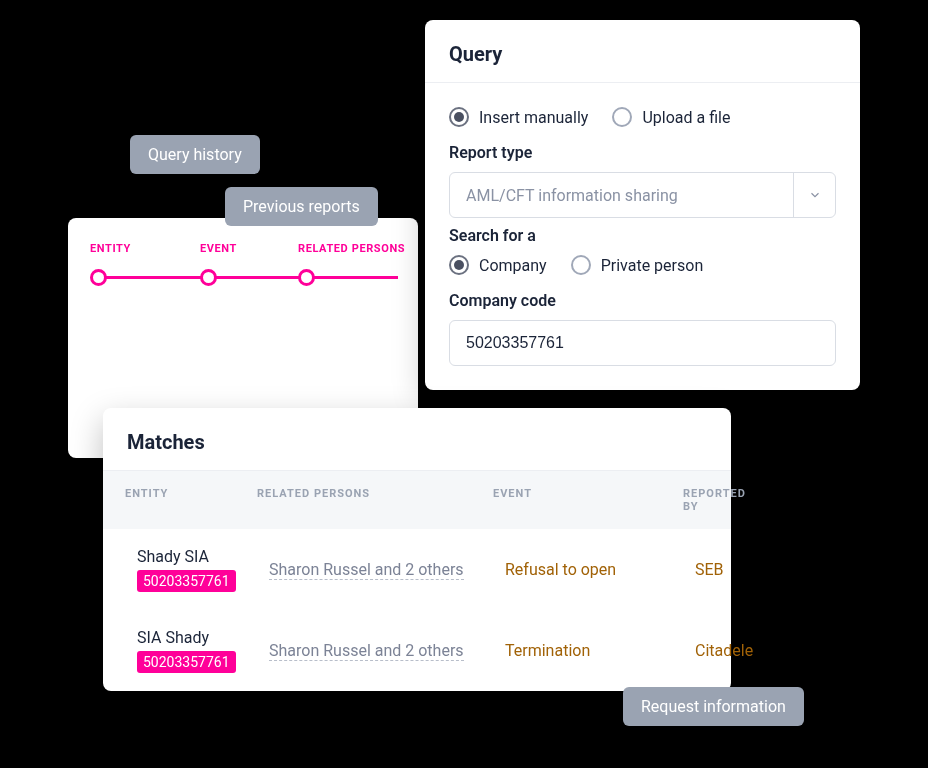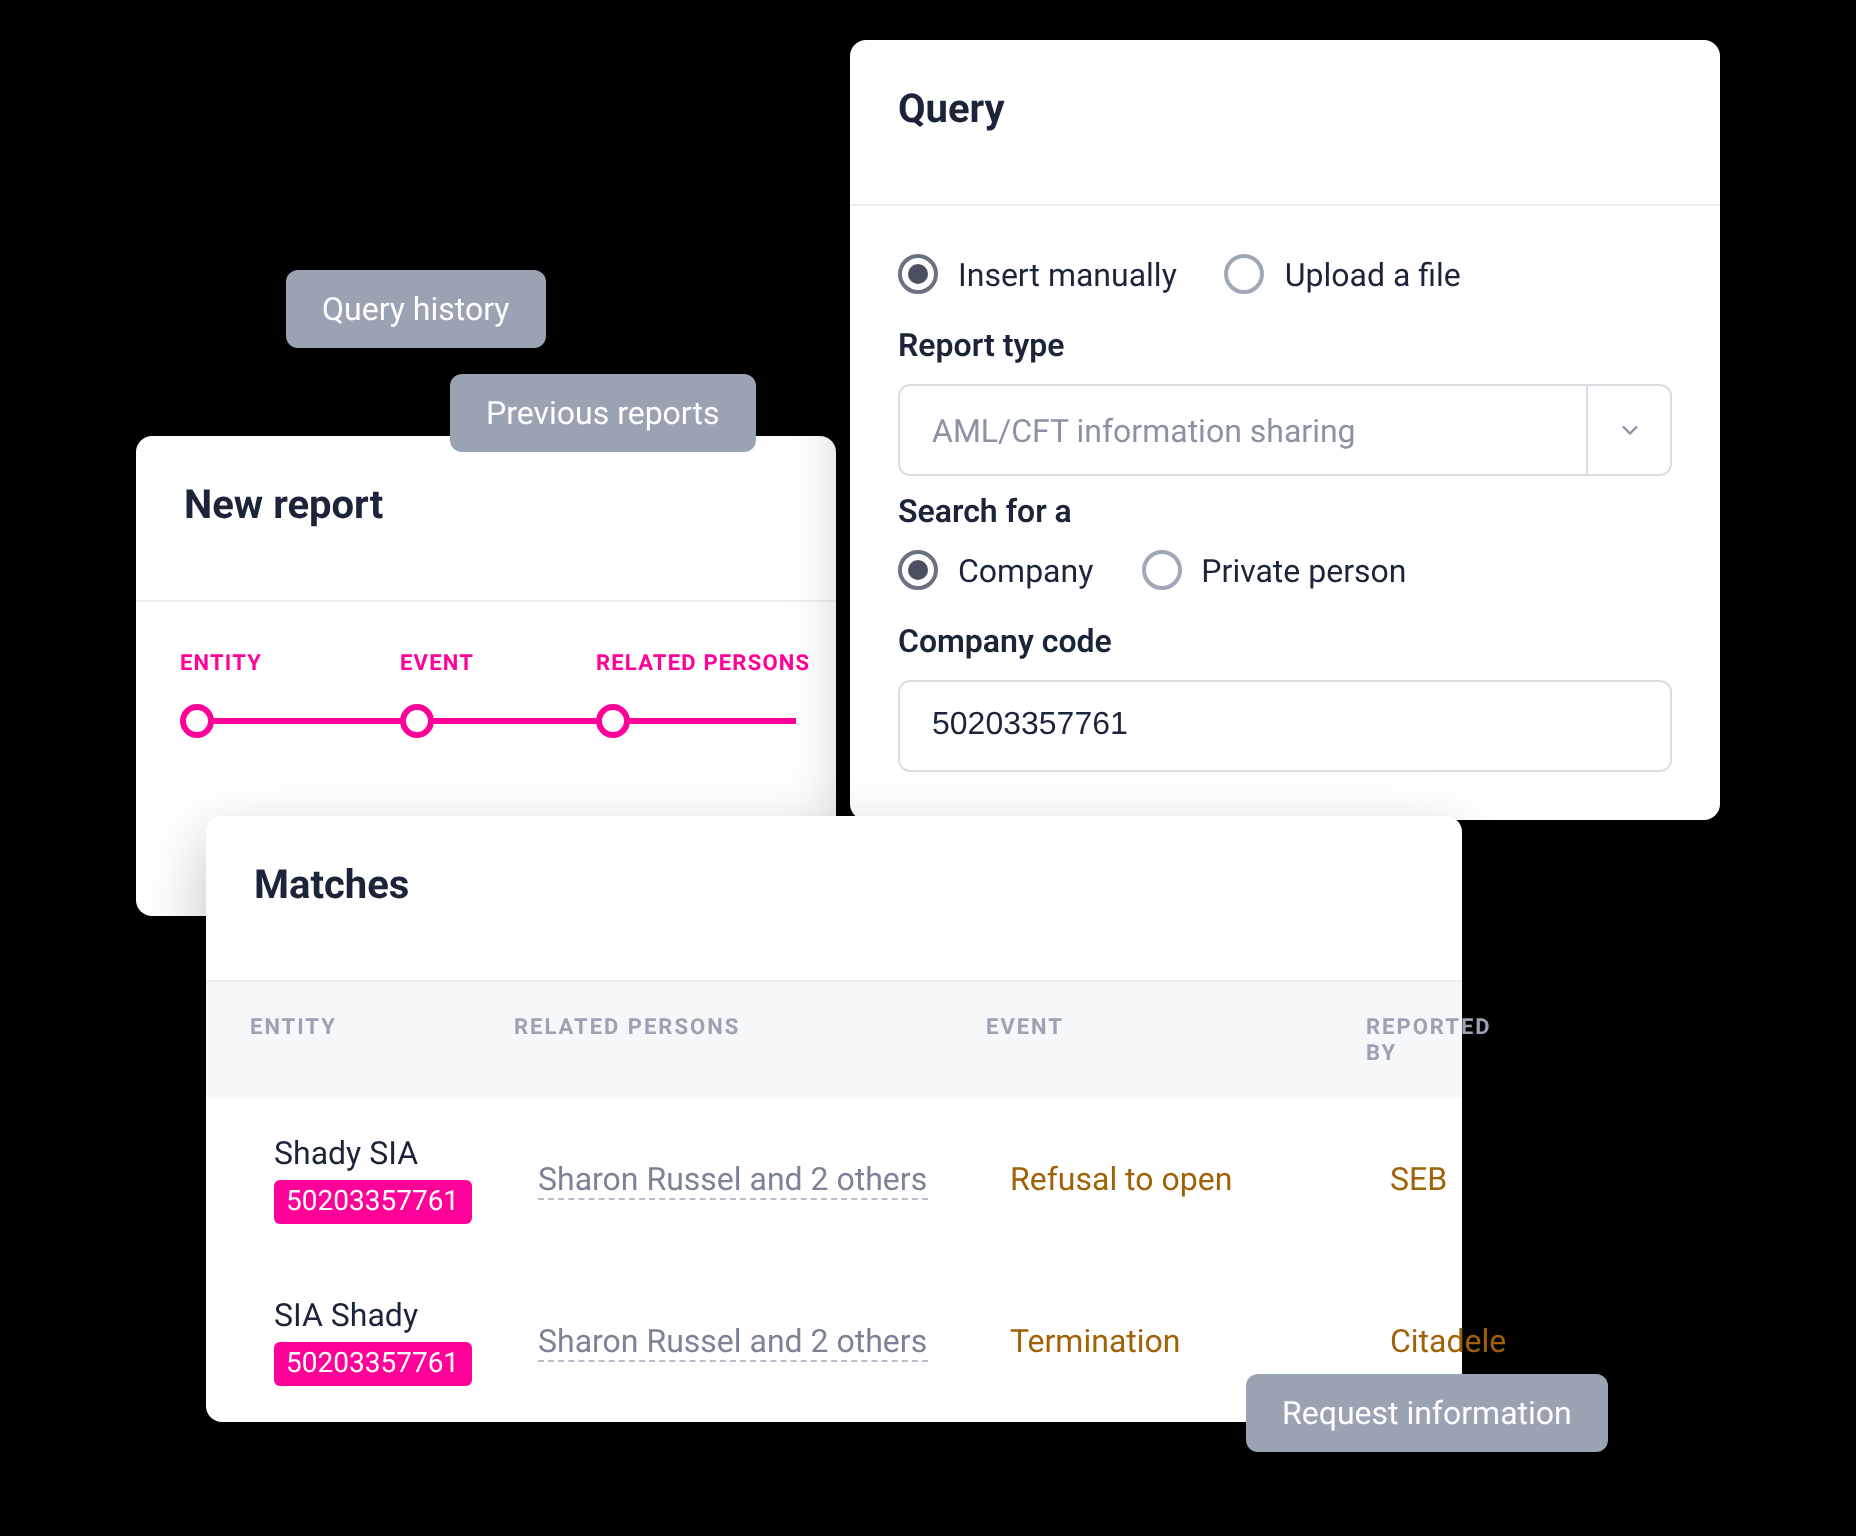--- a/index.html
+++ b/index.html
@@ -30,21 +30,21 @@
     .new-report {
       left: 68px;
       top: 218px;
       width: 350px;
       height: 240px;
     }
     .card-title {
       font-size: 20px;
       font-weight: 700;
       color: #1b2438;
-      padding: 22px 24px 36px 24px;
+      padding: 22px 24px 16px 24px;
       border-bottom: 1px solid #eceef2;
     }
     
     .stepper3 { position: relative; height: 80px; margin-top: 24px; }
     .stepper3 .lbl { position: absolute; top: 0; font-size: 11px; font-weight: 700; letter-spacing: 0.6px; color: #ff0099; white-space: nowrap; }
     .stepper3 .l1 { left: 22px; }
     .stepper3 .l2 { left: 132px; }
     .stepper3 .l3 { left: 230px; }
     .stepper3 .hline { position: absolute; top: 34px; left: 30px; right: 20px; height: 3px; background: #ff0099; }
     .stepper3 .dot { position: absolute; top: 27px; width: 17px; height: 17px; border: 3px solid #ff0099; border-radius: 50%; background: #fff; }
@@ -163,29 +163,28 @@
     }
     .link {
       color: #7c8396;
       border-bottom: 1px dashed #b8beca;
       text-decoration: none;
       font-size: 16px;
     }
     .cell { font-size: 16px; color: #a16207; }
 
     
-    .chip-qh { left: 143px; top: 135px; }
+    .chip-qh { left: 130px; top: 135px; }
     .chip-pr { left: 225px; top: 187px; }
     .chip-ri { left: 623px; top: 687px; }
   </style>
 </head>
 <body>
 
 <div class="card new-report">
-  <div class="card-title">New report</div>
   <div class="stepper3">
     <span class="lbl l1">ENTITY</span>
     <span class="lbl l2">EVENT</span>
     <span class="lbl l3">RELATED PERSONS</span>
     <div class="hline"></div>
     <div class="dot d1"></div>
     <div class="dot d2"></div>
     <div class="dot d3"></div>
   </div>
 </div>

